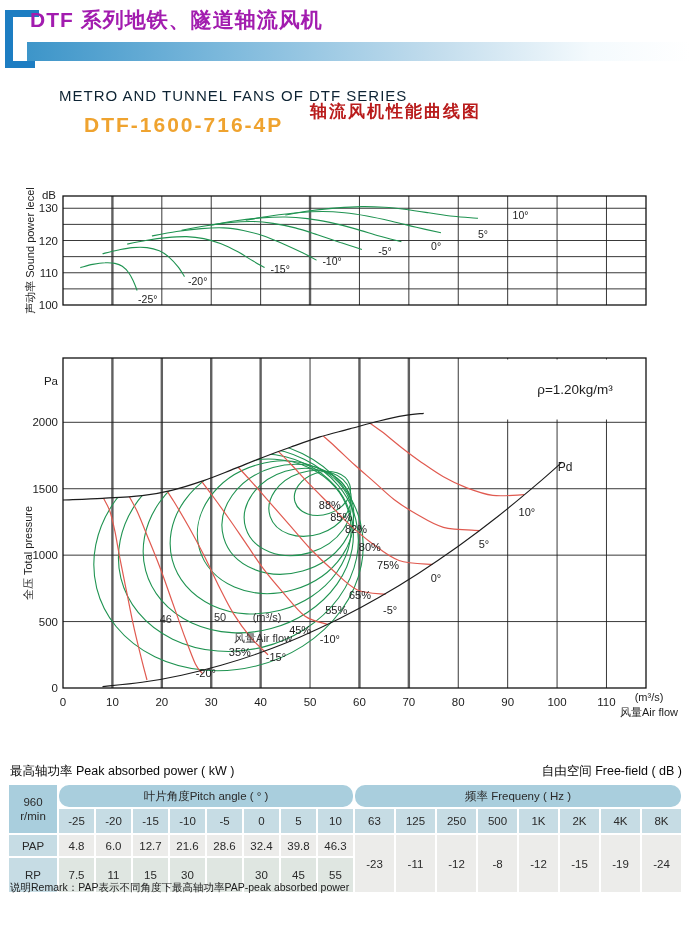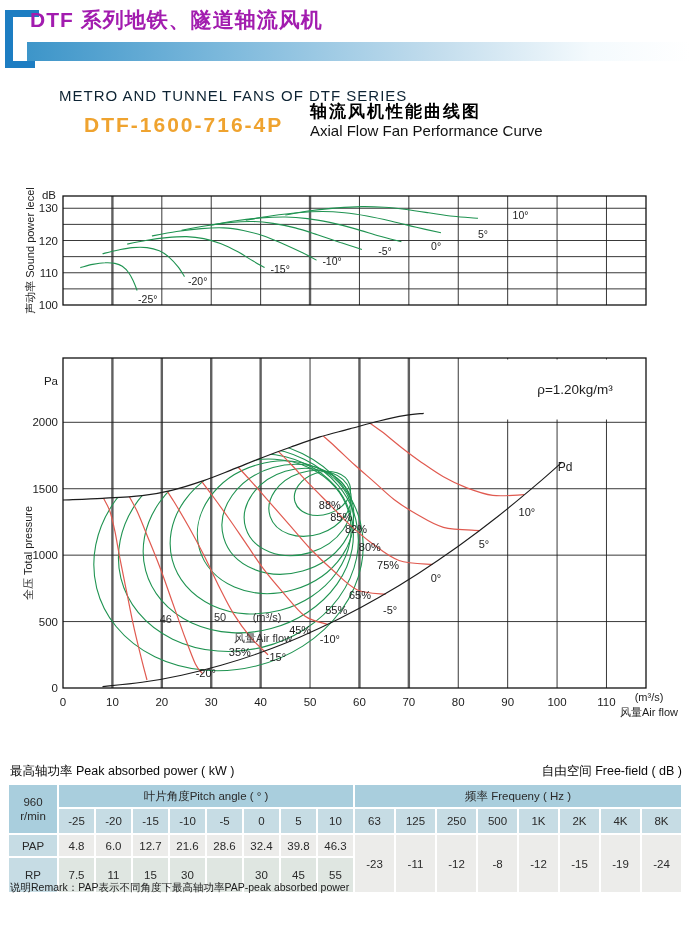--- a/index.html
+++ b/index.html
@@ -10,33 +10,33 @@
   .hdr-title{position:absolute;left:30px;top:6px;font-size:21px;font-weight:bold;letter-spacing:1px;color:#a21caf;white-space:nowrap;}
   .hdr-bracket-v{position:absolute;left:5px;top:10px;width:8px;height:58px;background:var(--brand);}
   .hdr-bracket-t{position:absolute;left:5px;top:10px;width:34px;height:7px;background:var(--brand);}
   .hdr-bracket-b{position:absolute;left:5px;top:61px;width:30px;height:7px;background:var(--brand);}
   .hdr-bar{position:absolute;left:27px;top:42px;width:663px;height:19px;
     background:linear-gradient(to right,#3d95c9 0%,#7db9dc 30%,#c3dded 62%,#f4fafd 85%,#ffffff 100%);}
   .hdr-sub{position:absolute;left:32px;top:45px;font-size:15px;letter-spacing:1px;color:#0d2333;white-space:nowrap;}
 
   
   .model{position:absolute;left:84px;top:113px;font-size:21px;font-weight:bold;letter-spacing:2px;color:var(--accent);white-space:nowrap;}
-  .sec-zh{position:absolute;left:310px;top:100px;font-size:17px;font-weight:bold;letter-spacing:2px;color:#000000;white-space:nowrap;}
+  .sec-zh{position:absolute;left:310px;top:100px;font-size:17px;font-weight:bold;letter-spacing:2px;color:#b91c1c;white-space:nowrap;}
   .sec-en{position:absolute;left:310px;top:122px;font-size:15px;color:#111;white-space:nowrap;}
 
   svg{position:absolute;left:0;font-family:"Liberation Sans","DejaVu Sans",sans-serif;}
   #chart-sound{top:180px;}
   #chart-pressure{top:350px;}
 
   
   .cap-left{position:absolute;left:10px;top:763px;font-size:12.5px;color:#0a0a0a;}
   .cap-right{position:absolute;right:12px;top:763px;font-size:12.5px;color:#0a0a0a;}
   table.spec{position:absolute;left:7px;top:783px;border-collapse:separate;border-spacing:2px;table-layout:fixed;}
   table.spec td{text-align:center;vertical-align:middle;font-size:11.5px;color:#2a2a2a;padding:0;}
-  td.hd   {background:var(--tblue);font-size:12px;color:#222;}
+  td.hd   {background:var(--tblue);font-size:12px;color:#222;border-radius:10px;}
   td.sub  {background:var(--tsub);}
   td.rpm  {background:var(--tblue);font-size:12px;line-height:1.25;}
   td.rlab {background:var(--tsub);}
   td.dgray{background:var(--tgray);}
   td.dgreen{background:var(--tgreen);}
   tr.r1 td{height:22px;} tr.r2 td{height:24px;} tr.r3 td{height:21px;} tr.r4 td{height:34px;}
 
   .remark{position:absolute;left:10px;top:880px;font-size:10.5px;color:#1a1a1a;line-height:1.45;}
   .remark .l2{margin-left:60px;}
 </style>
@@ -48,21 +48,20 @@
   <div class="hdr-bracket-t"></div>
   <div class="hdr-bracket-v"></div>
   <div class="hdr-bracket-b"></div>
   <div class="hdr-title">DTF 系列地铁、隧道轴流风机</div>
   <div class="hdr-bar">
     <span class="hdr-sub">METRO AND TUNNEL FANS OF DTF SERIES</span>
   </div>
 
   <div class="model">DTF-1600-716-4P</div>
   <div class="sec-zh">轴流风机性能曲线图</div>
-  <div class="sec-en">Axial Flow Fan Performance Curve</div>
 
   <svg id="chart-sound" width="694" height="150" viewBox="0 180 694 150">
       <g>
         <line x1="112.40677966101694" y1="196" x2="112.40677966101694" y2="305" stroke="#606060" stroke-width="2.4"></line>
         <line x1="161.81355932203388" y1="196" x2="161.81355932203388" y2="305" stroke="#222" stroke-width="0.9"></line>
         <line x1="211.22033898305085" y1="196" x2="211.22033898305085" y2="305" stroke="#222" stroke-width="0.9"></line>
         <line x1="260.62711864406776" y1="196" x2="260.62711864406776" y2="305" stroke="#222" stroke-width="0.9"></line>
         <line x1="310.03389830508473" y1="196" x2="310.03389830508473" y2="305" stroke="#606060" stroke-width="2.4"></line>
         <line x1="359.4406779661017" y1="196" x2="359.4406779661017" y2="305" stroke="#222" stroke-width="0.9"></line>
         <line x1="408.8474576271187" y1="196" x2="408.8474576271187" y2="305" stroke="#222" stroke-width="0.9"></line>

